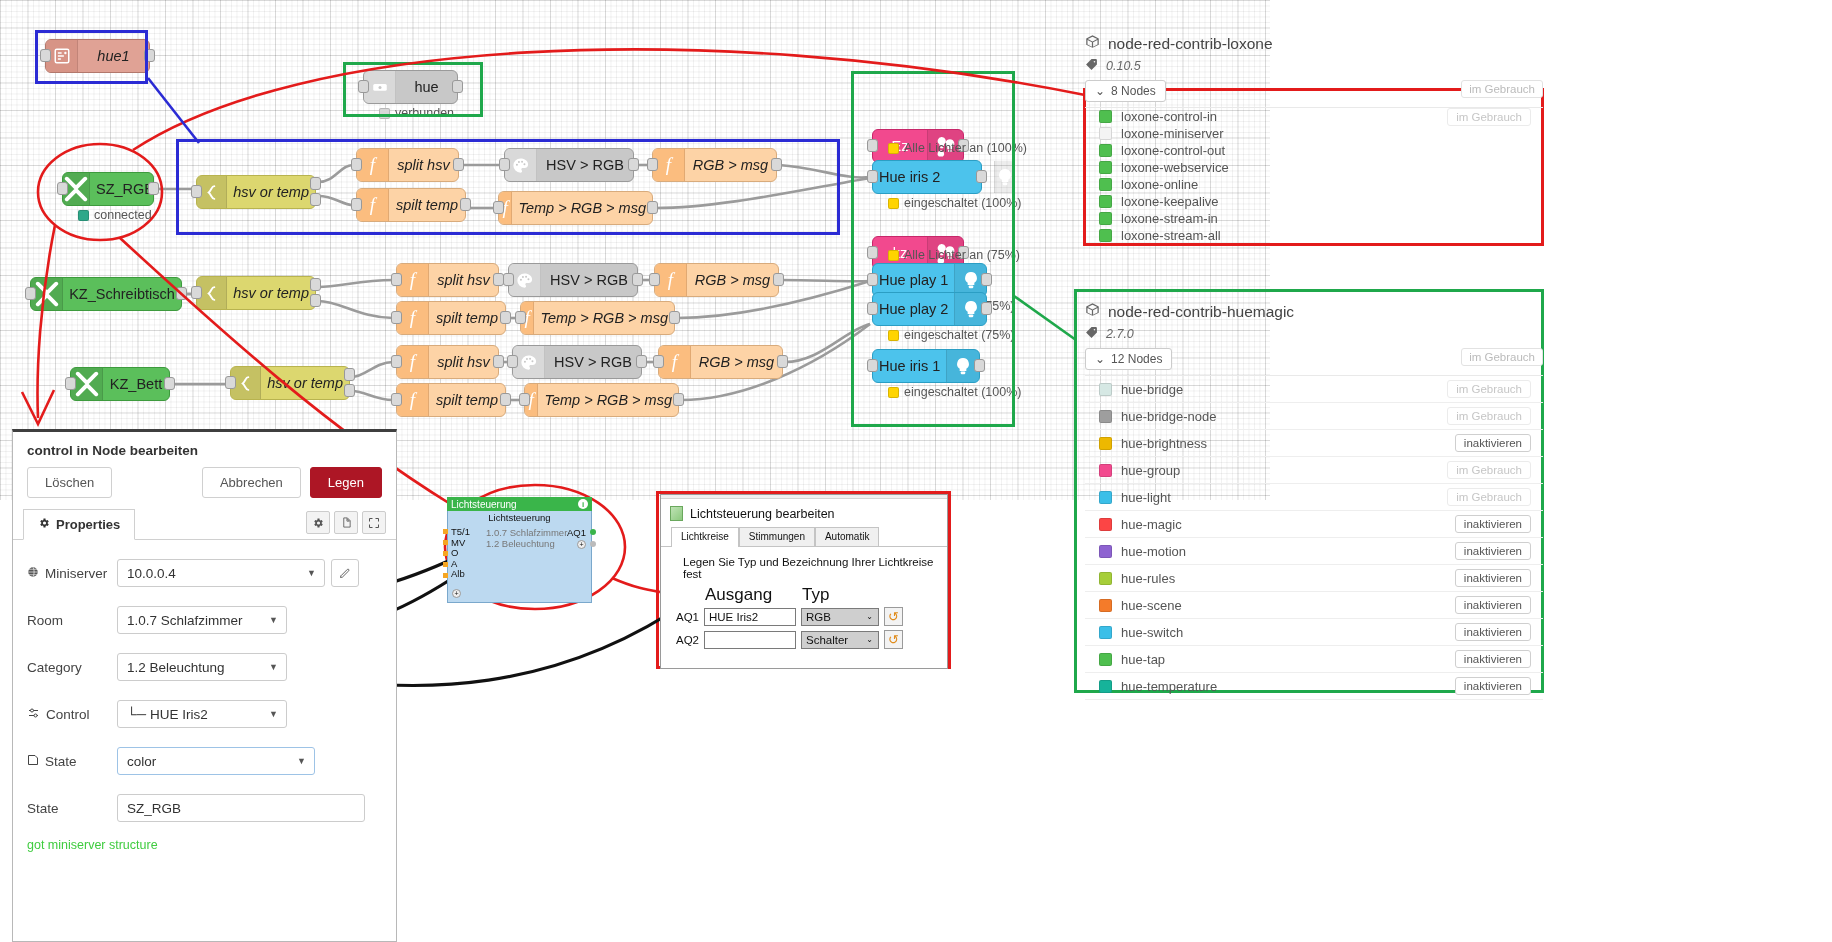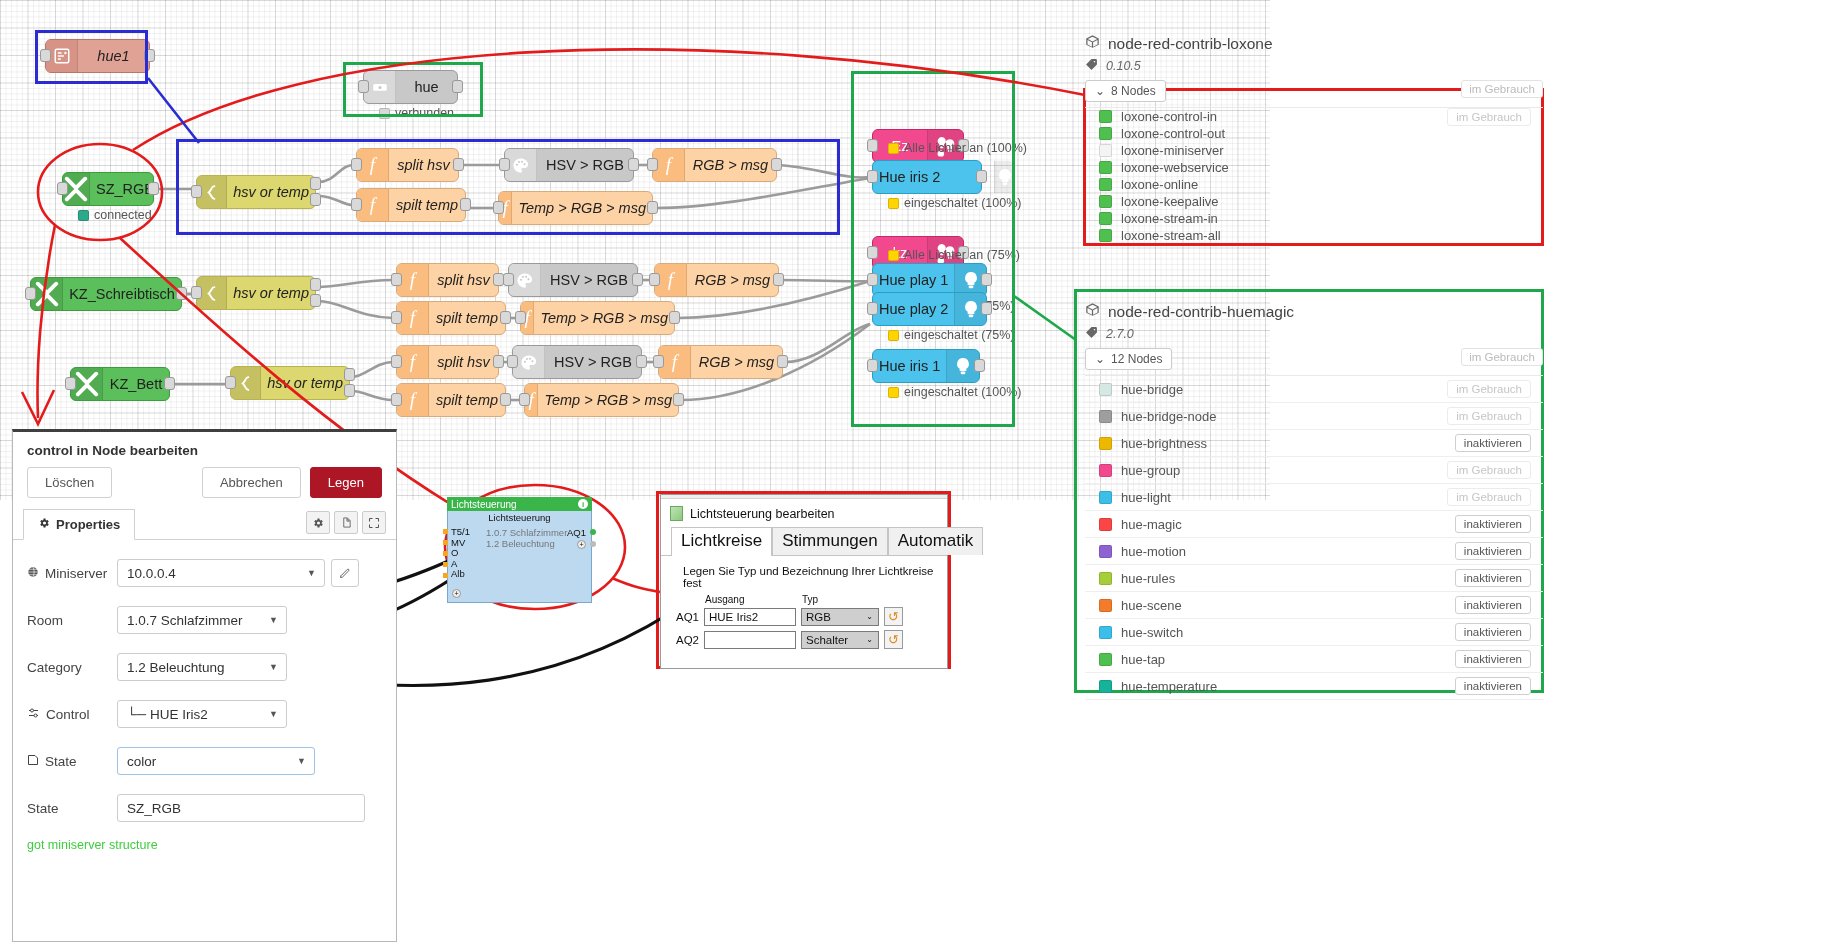--- a/index.html
+++ b/index.html
@@ -147,24 +147,24 @@
   
   #lox-dialog {
     position:absolute; left:660px; top:494px; width:288px; height:175px;
     background:#fff; border:1px solid #9a9a9a;
     font-family:"Liberation Sans", sans-serif; font-size:11.5px; color:#111;
   }
   #lox-dialog .ld-top { height:4px; background:#efefef; border-bottom:1px solid #d4d4d4; }
   #lox-dialog .ld-title { display:flex; align-items:center; gap:7px; padding:7px 9px 6px; font-size:12.5px; }
   #lox-dialog .ld-ico { width:13px; height:15px; background:linear-gradient(135deg,#bfe3b5,#8cc97e); border:1px solid #6aa85d; position:relative; }
   #lox-dialog .ld-tabs { display:flex; padding-left:10px; border-bottom:1px solid #c4c4c4; }
-  #lox-dialog .ld-tab { padding:3px 9px 4px; border:1px solid #c4c4c4; border-bottom:none; background:#f0f0f0; font-size:17px; }
+  #lox-dialog .ld-tab { padding:3px 9px 4px; border:1px solid #c4c4c4; border-bottom:none; background:#f0f0f0; font-size:10px; }
   #lox-dialog .ld-tab.active { background:#fff; margin-bottom:-1px; padding-bottom:5px; }
   #lox-dialog .ld-desc { padding:9px 0 5px 22px; font-size:11.5px; }
-  #lox-dialog .ld-hdr { display:flex; padding-left:44px; font-size:10px; margin-bottom:2px; }
+  #lox-dialog .ld-hdr { display:flex; padding-left:44px; font-size:17px; margin-bottom:2px; }
   #lox-dialog .ld-row { display:flex; align-items:center; padding-left:12px; margin-bottom:4px; gap:5px; }
   #lox-dialog .ld-aq { width:26px; text-align:right; font-size:11.5px; }
   #lox-dialog .ld-in { width:92px; height:18px; border:1px solid #7a7a7a; background:#fff; font-size:11.5px; padding:0 4px; display:flex; align-items:center; }
   #lox-dialog .ld-sel { width:78px; height:18px; border:1px solid #7a7a7a; background:#cfcfcf; font-size:11.5px; padding:0 4px; display:flex; align-items:center; position:relative; }
   #lox-dialog .ld-sel .cv { position:absolute; right:5px; font-size:8px; }
   #lox-dialog .ld-undo { width:19px; height:19px; border:1px solid #9a9a9a; background:#f3f3f3; display:flex; align-items:center; justify-content:center; color:#e08c1c; font-size:13px; }
 </style>
 </head>
 <body>
 
@@ -646,27 +646,27 @@
     <span>8 Nodes</span>
   </div>
   <div class="pkg-inuse-top">im Gebrauch</div>
   <div class="node-list" id="loxone-node-list">
       <div class="node-row compact">
         <span class="sw" style="background: rgb(79, 191, 79);"></span>
         <span class="nm">loxone-control-in</span>
         <span class="btn-state used" style="visibility: visible;">im Gebrauch</span>
       </div>
       <div class="node-row compact">
+        <span class="sw" style="background: rgb(244, 244, 244);"></span>
+        <span class="nm">loxone-miniserver</span>
+        <span class="btn-state used" style="visibility: hidden;">im Gebrauch</span>
+      </div>
+      <div class="node-row compact">
         <span class="sw" style="background: rgb(79, 191, 79);"></span>
         <span class="nm">loxone-control-out</span>
-        <span class="btn-state used" style="visibility: hidden;">im Gebrauch</span>
-      </div>
-      <div class="node-row compact">
-        <span class="sw" style="background: rgb(244, 244, 244);"></span>
-        <span class="nm">loxone-miniserver</span>
         <span class="btn-state used" style="visibility: hidden;">im Gebrauch</span>
       </div>
       <div class="node-row compact">
         <span class="sw" style="background: rgb(79, 191, 79);"></span>
         <span class="nm">loxone-webservice</span>
         <span class="btn-state deact" style="visibility: hidden;">inaktivieren</span>
       </div>
       <div class="node-row compact">
         <span class="sw" style="background: rgb(79, 191, 79);"></span>
         <span class="nm">loxone-online</span>

